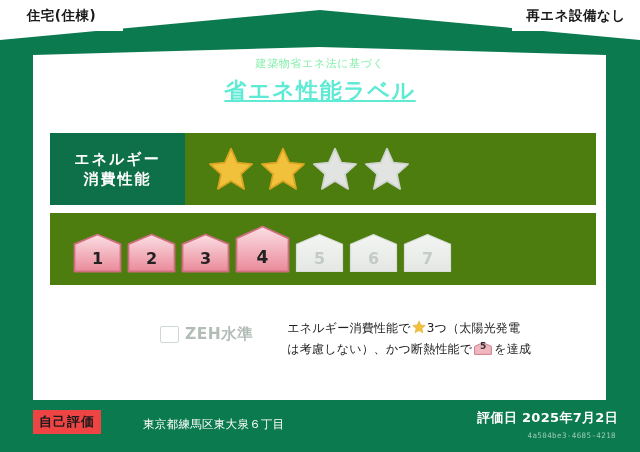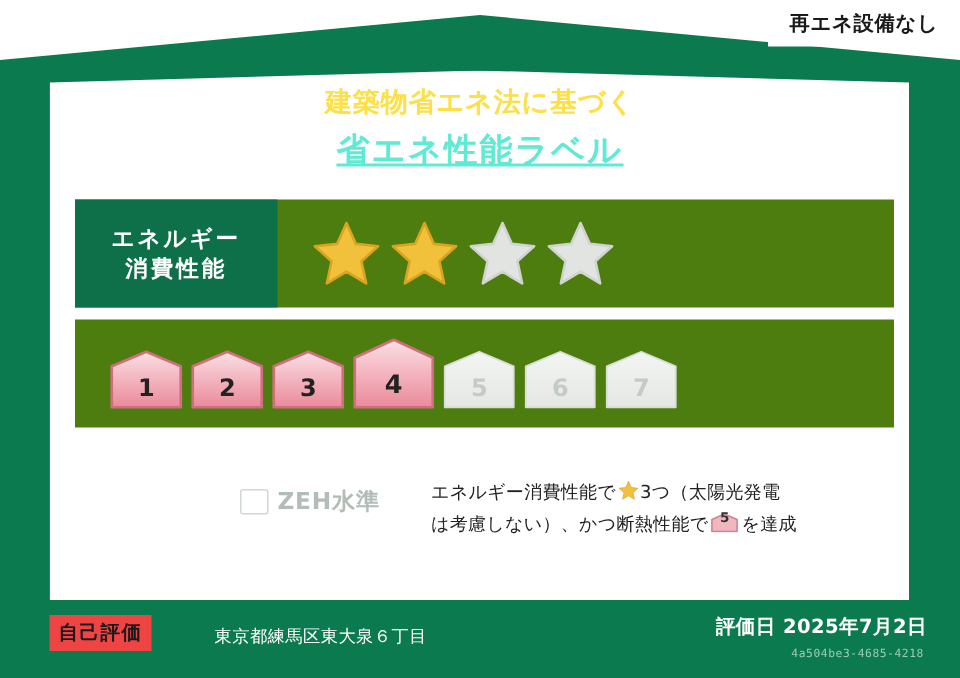--- a/index.html
+++ b/index.html
@@ -32,21 +32,21 @@
   
   .card{
     position:absolute;left:33px;top:47px;width:573px;height:353px;
     background:#ffffff;
     clip-path:polygon(0 8px, 286px 0, 573px 8px, 573px 353px, 0 353px);
   }
 
   
   .title-wrap{position:absolute;left:0;right:0;top:56px;text-align:center;}
   .title-sub{
-    color:#fde047;font-size:18px;font-weight:bold;letter-spacing:.6px;
+    color:#86efac;font-size:11px;font-weight:normal;letter-spacing:.6px;
     margin-bottom:5px;
   }
   .title-main{
     color:#5eead4;font-size:22px;font-weight:bold;letter-spacing:1.6px;text-decoration:underline;
   }
 
   
   .rows{position:absolute;left:50px;top:133px;width:546px;}
   .row{position:relative;display:flex;align-items:stretch;height:72px;background:#4d7c0f;}
   .row + .row{margin-top:8px;}
@@ -119,20 +119,21 @@
   }
 </style>
 </head>
 <body>
 
 <div id="label-root">
 
   <div class="bg-green"></div>
   <div class="roof-notch"></div>
 
+  <div class="tab tab-left">住宅(住棟)</div>
   <div class="tab tab-right">再エネ設備なし</div>
 
   <div class="card"></div>
 
   <div class="title-wrap">
     <div class="title-sub">建築物省エネ法に基づく</div>
     <div class="title-main">省エネ性能ラベル</div>
   </div>
 
   <div class="rows">

